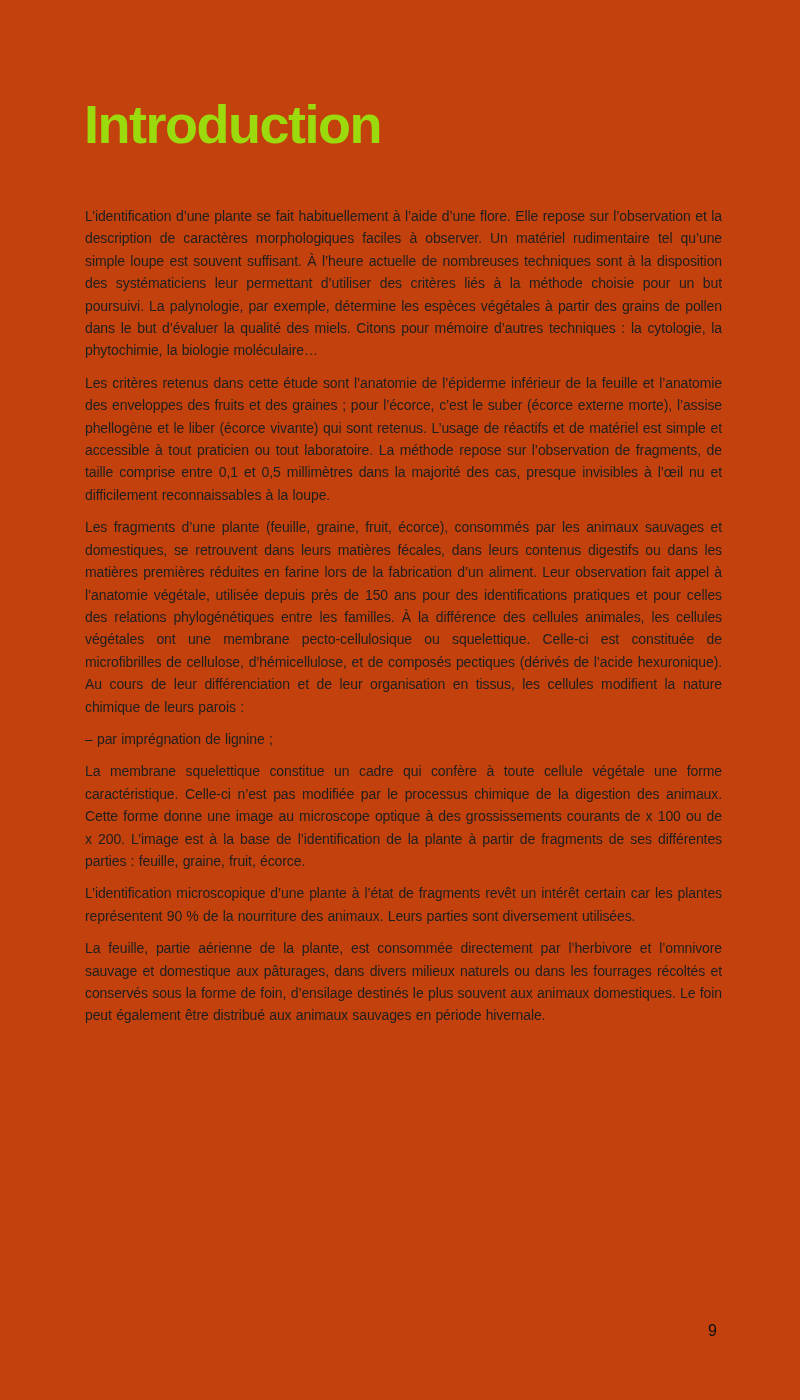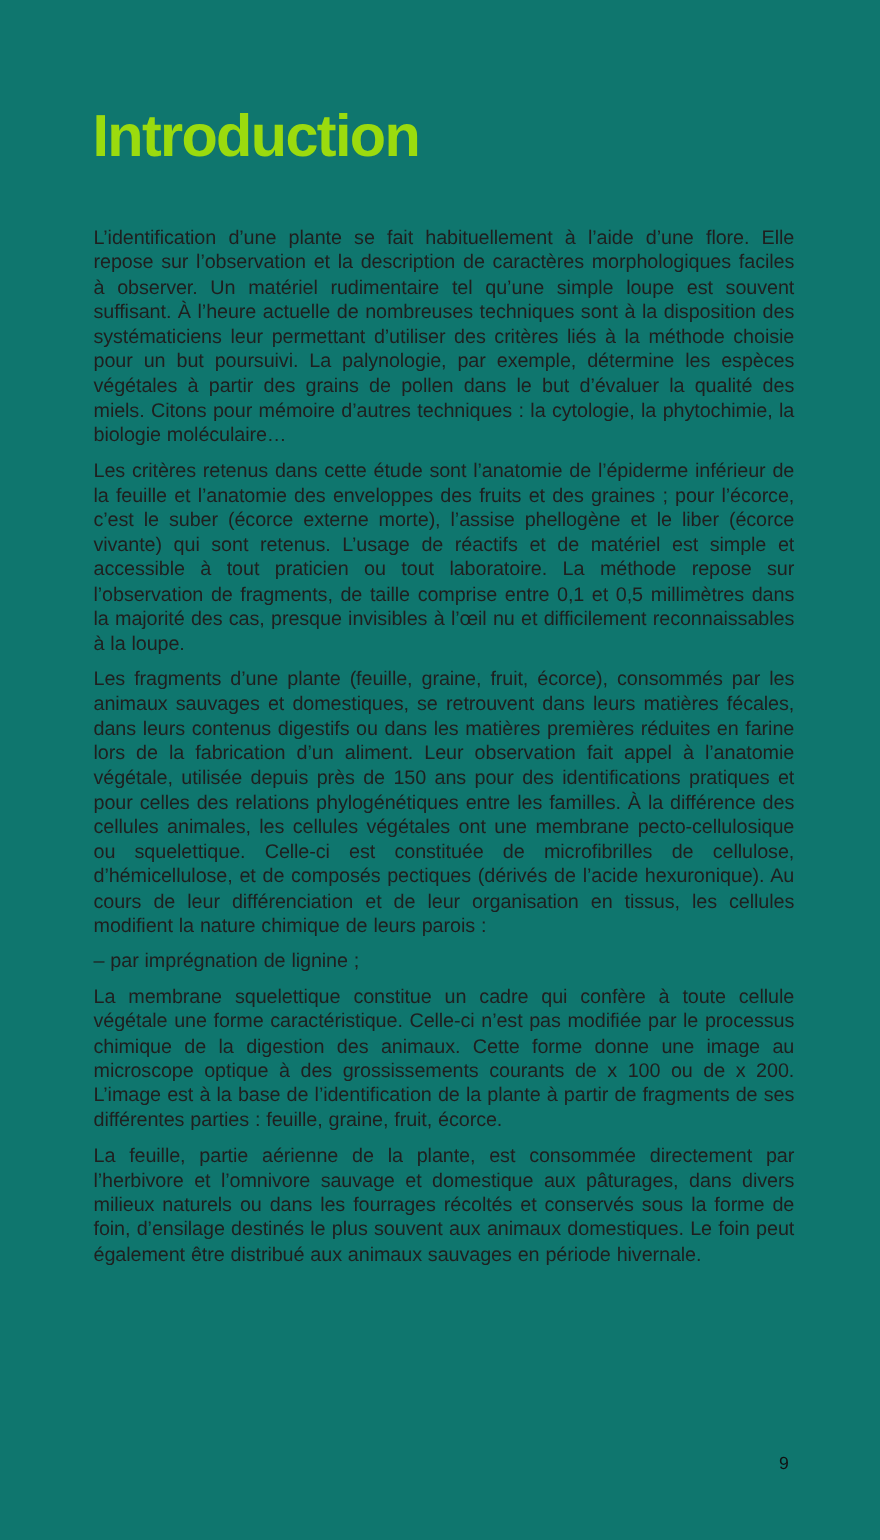--- a/index.html
+++ b/index.html
@@ -8,42 +8,42 @@
     width: 800px;
     height: 1400px;
     position: relative;
     font-family: "Liberation Sans", "DejaVu Sans", sans-serif;
   }
   .page {
     position: absolute;
     inset: 0;
     width: 800px;
     height: 1400px;
-    background: #0f766e;
+    background: #c2410c;
     overflow: hidden;
     padding-left: 48px;
   }
   .chapter-title {
     position: absolute;
     left: 84px;
     top: 97px;
     font-size: 54px;
     font-weight: bold;
     letter-spacing: -1.5px;
     line-height: 1;
   }
   .content {
     position: absolute;
     left: 85px;
     top: 205px;
     width: 637px;
     color: #1f1f1f;
   }
   .content p {
-    font-size: 18px;
+    font-size: 14px;
     line-height: 22.4px;
     text-align: justify;
     letter-spacing: -0.1px;
     word-spacing: 0.5px;
     margin-bottom: 10px;
     hyphens: auto;
     -webkit-hyphens: auto;
   }
   .content p.list-item {
     margin-bottom: 10px;
@@ -62,18 +62,19 @@
 <div class="page">
 
   <h1 class="chapter-title" style="color: rgb(155, 219, 14);">Introduction</h1>
 
   <div class="content">
     <p>L’identification d’une plante se fait habituellement à l’aide d’une flore. Elle repose sur l’observation et la description de caractères morphologiques faciles à observer. Un matériel rudimentaire tel qu’une simple loupe est souvent suffisant. À l’heure actuelle de nombreuses techniques sont à la disposition des systématiciens leur permettant d’utiliser des critères liés à la méthode choisie pour un but poursuivi. La palynologie, par exemple, détermine les espèces végétales à partir des grains de pollen dans le but d’évaluer la qualité des miels. Citons pour mémoire d’autres techniques&nbsp;: la cytologie, la phytochimie, la biologie moléculaire…</p>
     <p>Les critères retenus dans cette étude sont l’anatomie de l’épiderme inférieur de la feuille et l’anatomie des enveloppes des fruits et des graines&nbsp;; pour l’écorce, c’est le suber (écorce externe morte), l’assise phellogène et le liber (écorce vivante) qui sont retenus. L’usage de réactifs et de matériel est simple et accessible à tout praticien ou tout laboratoire. La méthode repose sur l’observation de fragments, de taille comprise entre 0,1 et 0,5 millimètres dans la majorité des cas, presque invisibles à l’œil nu et difficilement reconnaissables à la loupe.</p>
     <p>Les fragments d’une plante (feuille, graine, fruit, écorce), consommés par les animaux sauvages et domestiques, se retrouvent dans leurs matières fécales, dans leurs contenus digestifs ou dans les matières premières réduites en farine lors de la fabrication d’un aliment. Leur observation fait appel à l’anatomie végétale, utilisée depuis près de 150 ans pour des identifications pratiques et pour celles des relations phylogénétiques entre les familles. À la différence des cellules animales, les cellules végétales ont une membrane pecto-cellulosique ou squelettique. Celle-ci est constituée de microfibrilles de cellulose, d’hémicellulose, et de composés pectiques (dérivés de l’acide hexuronique). Au cours de leur différenciation et de leur organisation en tissus, les cellules modifient la nature chimique de leurs parois&nbsp;:</p>
     <p class="list-item">– par imprégnation de lignine&nbsp;;</p>
     <p>La membrane squelettique constitue un cadre qui confère à toute cellule végétale une forme caractéristique. Celle-ci n’est pas modifiée par le processus chimique de la digestion des animaux. Cette forme donne une image au microscope optique à des grossissements courants de x&nbsp;100 ou de x&nbsp;200. L’image est à la base de l’identification de la plante à partir de fragments de ses différentes parties&nbsp;: feuille, graine, fruit, écorce.</p>
+    <p>L’identification microscopique d’une plante à l’état de fragments revêt un intérêt certain car les plantes représentent 90&nbsp;% de la nourriture des animaux. Leurs parties sont diversement utilisées.</p>
     <p>La feuille, partie aérienne de la plante, est consommée directement par l’herbivore et l’omnivore sauvage et domestique aux pâturages, dans divers milieux naturels ou dans les fourrages récoltés et conservés sous la forme de foin, d’ensilage destinés le plus souvent aux animaux domestiques. Le foin peut également être distribué aux animaux sauvages en période hivernale.</p>
   </div>
 
   <div class="page-number">9</div>
 
 </div>
 
 </body></html>

